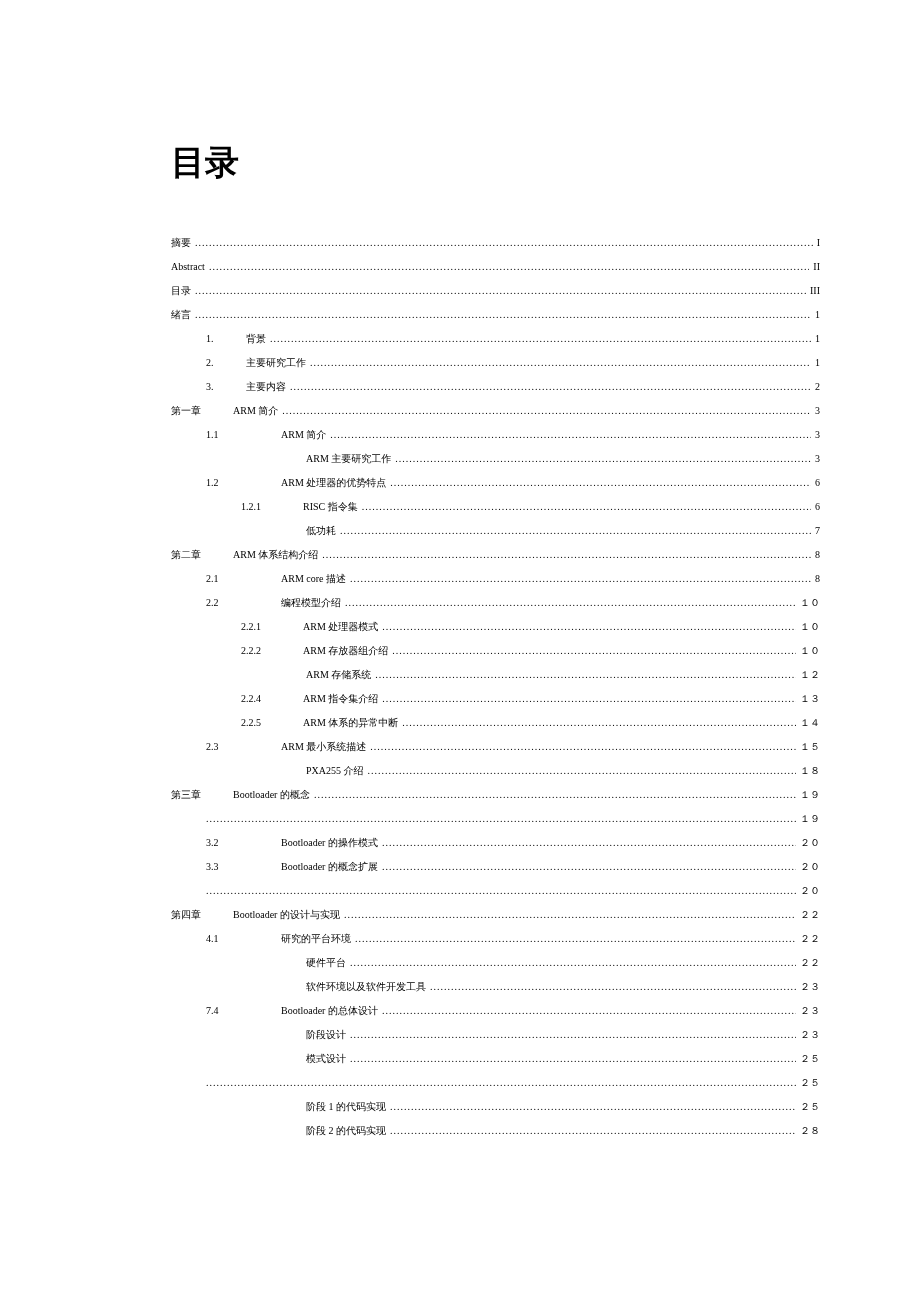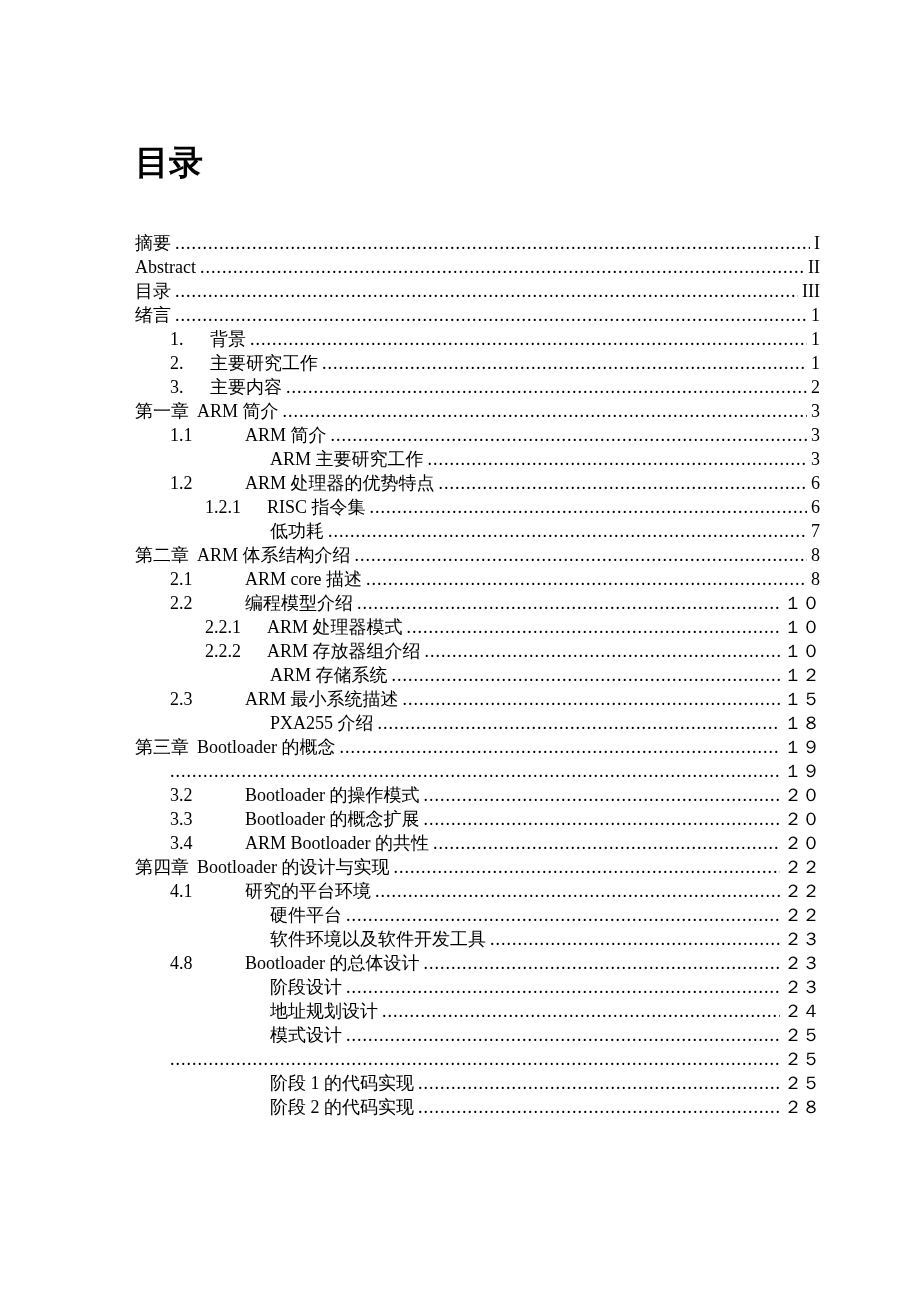--- a/index.html
+++ b/index.html
@@ -7,31 +7,32 @@
     padding: 0;
     background: #fff;
     font-family: "SimSun", "Times New Roman", serif;
     width: 920px;
     height: 1302px;
     box-sizing: border-box;
   }
   .page {
     padding: 140px 100px 80px 135px;
     box-sizing: border-box;
+    margin-left: 36px;
   }
   .title {
     font-size: 34px;
     font-weight: bold;
     font-family: "SimHei", "Microsoft YaHei", sans-serif;
     margin-bottom: 45px;
   }
   .toc-row {
     display: flex;
     align-items: baseline;
-    font-size: 18px;
+    font-size: 10px;
     line-height: 24px;
     white-space: nowrap;
     font-family: Liberation Serif, serif;
   }
   .toc-label {
     flex: 0 0 auto;
     padding-right: 4px;
   }
   .toc-dots {
     flex: 1 1 auto;
@@ -150,20 +151,30 @@
       <div class="toc-row indent-3">
         <span class="toc-label"><span class="num">2.2.2</span><span>ARM 存放器组介绍</span></span>
         <span class="toc-dots"></span>
         <span class="toc-page">１０</span>
       </div>
       <div class="toc-row indent-4">
         <span class="toc-label"><span>ARM 存储系统</span></span>
         <span class="toc-dots"></span>
         <span class="toc-page">１２</span>
       </div>
+      <div class="toc-row indent-3">
+        <span class="toc-label"><span class="num">2.2.4</span><span>ARM 指令集介绍</span></span>
+        <span class="toc-dots"></span>
+        <span class="toc-page">１３</span>
+      </div>
+      <div class="toc-row indent-3">
+        <span class="toc-label"><span class="num">2.2.5</span><span>ARM 体系的异常中断</span></span>
+        <span class="toc-dots"></span>
+        <span class="toc-page">１４</span>
+      </div>
       <div class="toc-row indent-2">
         <span class="toc-label"><span class="num">2.3</span><span>ARM 最小系统描述</span></span>
         <span class="toc-dots"></span>
         <span class="toc-page">１５</span>
       </div>
       <div class="toc-row indent-4">
         <span class="toc-label"><span>PXA255 介绍</span></span>
         <span class="toc-dots"></span>
         <span class="toc-page">１８</span>
       </div>
@@ -180,21 +191,20 @@
         <span class="toc-label"><span class="num">3.2</span><span>Bootloader 的操作模式</span></span>
         <span class="toc-dots"></span>
         <span class="toc-page">２０</span>
       </div>
       <div class="toc-row indent-2">
         <span class="toc-label"><span class="num">3.3</span><span>Bootloader 的概念扩展</span></span>
         <span class="toc-dots"></span>
         <span class="toc-page">２０</span>
       </div>
       <div class="toc-row indent-2">
-        <span class="toc-label"><span class="num">3.4</span><span>ARM Bootloader 的共性</span></span>
         <span class="toc-dots"></span>
         <span class="toc-page">２０</span>
       </div>
       <div class="toc-row indent-0 chap">
         <span class="toc-label"><span class="num">第四章</span><span>Bootloader 的设计与实现</span></span>
         <span class="toc-dots"></span>
         <span class="toc-page">２２</span>
       </div>
       <div class="toc-row indent-2">
         <span class="toc-label"><span class="num">4.1</span><span>研究的平台环境</span></span>
@@ -205,33 +215,28 @@
         <span class="toc-label"><span>硬件平台</span></span>
         <span class="toc-dots"></span>
         <span class="toc-page">２２</span>
       </div>
       <div class="toc-row indent-4">
         <span class="toc-label"><span>软件环境以及软件开发工具</span></span>
         <span class="toc-dots"></span>
         <span class="toc-page">２３</span>
       </div>
       <div class="toc-row indent-2">
-        <span class="toc-label"><span class="num">4.8</span><span>Bootloader 的总体设计</span></span>
+        <span class="toc-label"><span class="num">7.4</span><span>Bootloader 的总体设计</span></span>
         <span class="toc-dots"></span>
         <span class="toc-page">２３</span>
       </div>
       <div class="toc-row indent-4">
         <span class="toc-label"><span>阶段设计</span></span>
         <span class="toc-dots"></span>
         <span class="toc-page">２３</span>
-      </div>
-      <div class="toc-row indent-4">
-        <span class="toc-label"><span>地址规划设计</span></span>
-        <span class="toc-dots"></span>
-        <span class="toc-page">２４</span>
       </div>
       <div class="toc-row indent-4">
         <span class="toc-label"><span>模式设计</span></span>
         <span class="toc-dots"></span>
         <span class="toc-page">２５</span>
       </div>
       <div class="toc-row indent-2">
         <span class="toc-dots"></span>
         <span class="toc-page">２５</span>
       </div>

